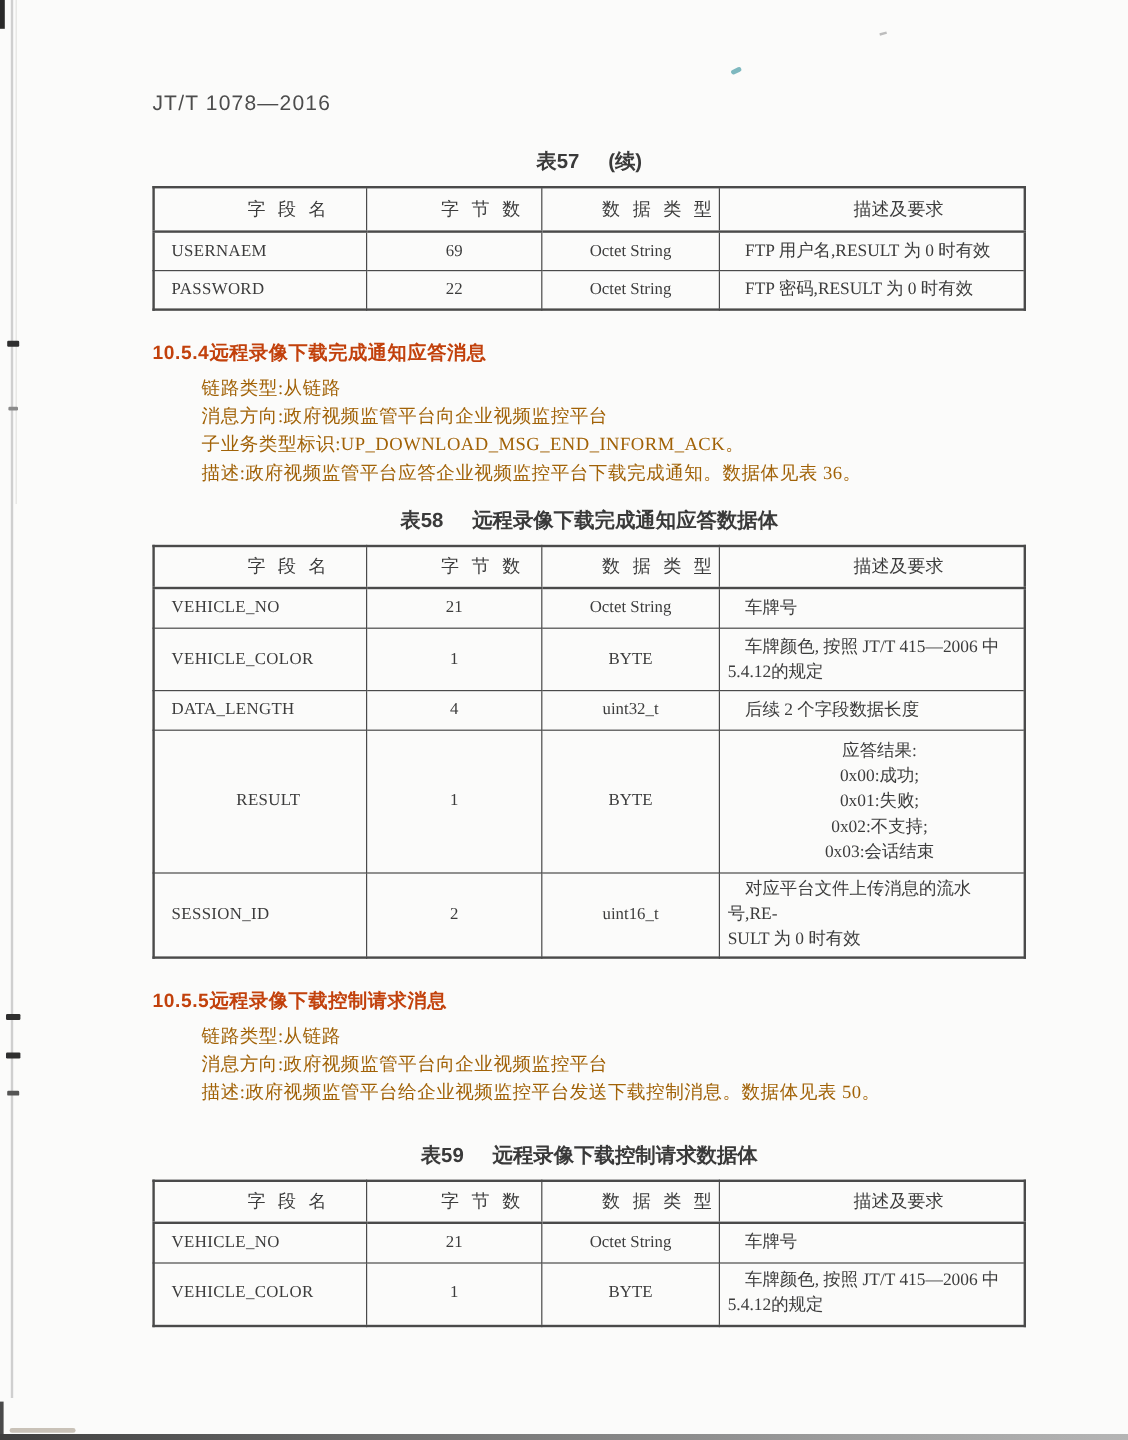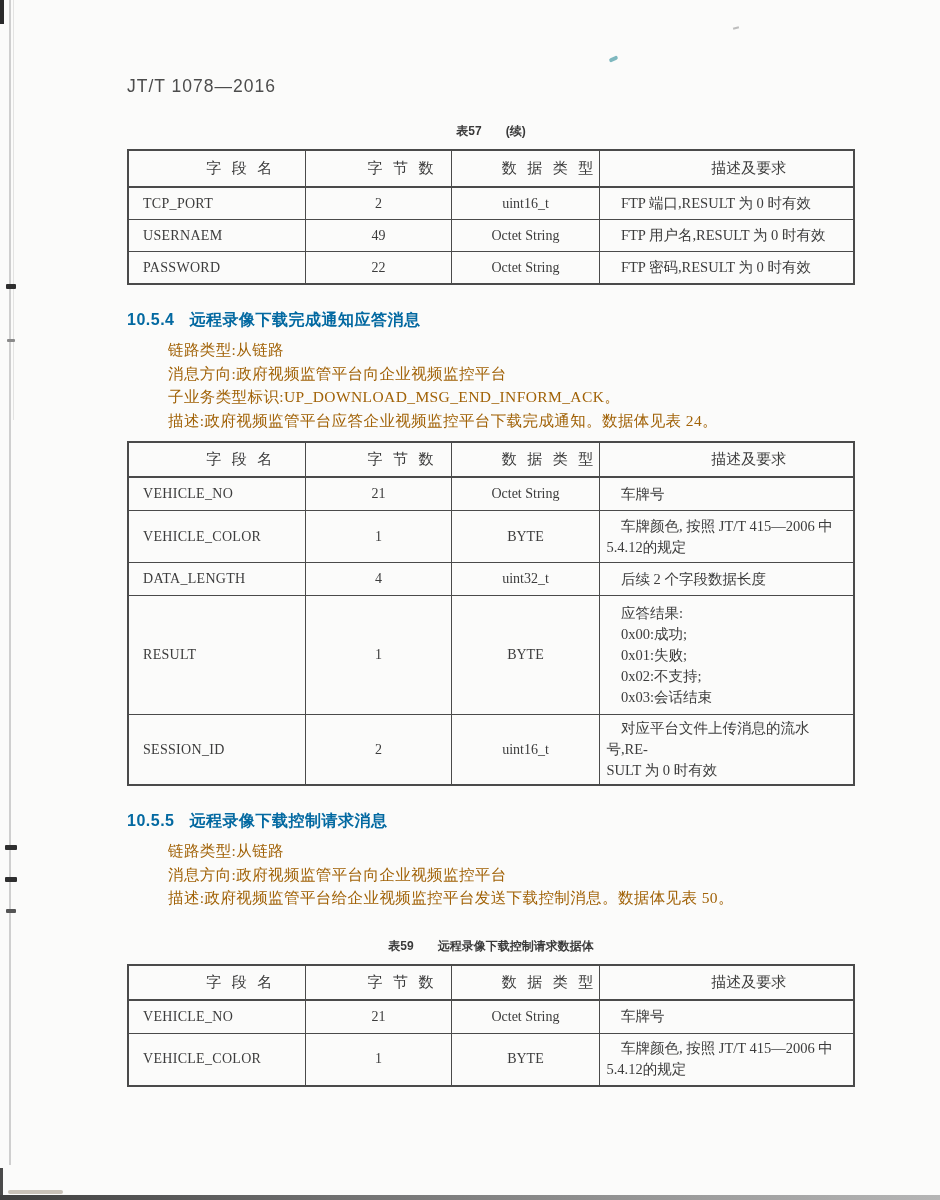--- a/index.html
+++ b/index.html
@@ -31,21 +31,21 @@
 
   .doc-header{
     margin-top:76px;text-align:left;
     font-family:"Liberation Sans", sans-serif;
     font-size:17.5px;letter-spacing:1px;color:#4c4c4c;
   }
 
   .table-caption{
     display:flex;justify-content:center;align-items:baseline;gap:24px;
     font-family:"Liberation Sans", sans-serif;font-weight:bold;
-    font-size:12px;color:#3a3a3a;
+    font-size:17px;color:#3a3a3a;
   }
   .cap57{margin-top:26px;}
   .cap58{margin-top:16px;}
   .cap59{margin-top:28px;}
 
   table{border-collapse:collapse;width:728px;table-layout:fixed;}
   .tbl{margin-top:9px;border:2px solid #4a4a4a;font-size:14.5px;}
   .tbl th{
     font-weight:normal;font-size:15px;text-align:center;
     border:1px solid #4a4a4a;border-bottom:2px solid #4a4a4a;
@@ -57,26 +57,26 @@
   td.fname{padding-left:14px;letter-spacing:.3px;font-size:14px;}
   td.num,td.dtype{text-align:center;font-size:14px;}
   td.desc{padding:3px 8px 3px 6px;line-height:21px;}
   td.desc .p{margin:0;text-indent:1em;white-space:pre-line;}
   td.desc .lines{margin:0;padding-left:1em;white-space:pre-line;}
   .h-row th{height:31px;padding-left:45px;}
   .t57 .h-row th{height:33px;}
   .r-s td{height:25px;}
   .r-m td{height:26px;}
   .r-2l td{height:45px;}
-  .r-5l td{height:112px;}
+  .r-5l td{height:112px;text-align:center;}
 
   .section-heading{
-    margin-top:25px;display:flex;gap:15px;align-items:baseline;
+    margin-top:25px;display:flex;align-items:baseline;
     font-family:"Liberation Sans", sans-serif;font-weight:bold;
-    font-size:16px;color:#0369a1;letter-spacing:.5px;
+    font-size:16px;color:#c2410c;letter-spacing:.5px;
   }
   .body-block{margin-top:7px;}
   .body-line{
     padding-left:41px;font-size:15.5px;line-height:23.5px;
     color:#a16207;letter-spacing:.4px;
   }
 </style>
 </head>
 <body>
 
@@ -110,30 +110,22 @@
         <col class="c4">
       </colgroup>
     <tbody>
         <tr class="h-row">
       <th>字 段 名</th>
       <th>字 节 数</th>
       <th>数 据 类 型</th>
       <th>描述及要求</th>
     </tr>
     <tr class="r-s">
-      <td class="fname">TCP_PORT</td>
-      <td class="num">2</td>
-      <td class="dtype">uint16_t</td>
-      <td class="desc">
-            <p class="p">FTP 端口,RESULT 为 0 时有效</p>
-          </td>
-    </tr>
-    <tr class="r-s">
       <td class="fname">USERNAEM</td>
-      <td class="num">49</td>
+      <td class="num">69</td>
       <td class="dtype">Octet String</td>
       <td class="desc">
             <p class="p">FTP 用户名,RESULT 为 0 时有效</p>
           </td>
     </tr>
     <tr class="r-s">
       <td class="fname">PASSWORD</td>
       <td class="num">22</td>
       <td class="dtype">Octet String</td>
       <td class="desc">
@@ -144,23 +136,27 @@
     </table>
 
   <div class="section-heading">
     <span>10.5.4</span>
     <span>远程录像下载完成通知应答消息</span>
   </div>
   <div class="body-block">
     <div class="body-line">链路类型:从链路</div>
     <div class="body-line">消息方向:政府视频监管平台向企业视频监控平台</div>
     <div class="body-line">子业务类型标识:UP_DOWNLOAD_MSG_END_INFORM_ACK。</div>
-    <div class="body-line">描述:政府视频监管平台应答企业视频监控平台下载完成通知。数据体见表 24。</div>
-  </div>
-
+    <div class="body-line">描述:政府视频监管平台应答企业视频监控平台下载完成通知。数据体见表 36。</div>
+  </div>
+
+  <div class="table-caption cap58">
+    <span>表58</span>
+    <span>远程录像下载完成通知应答数据体</span>
+  </div>
   <table class="tbl t58">
     <colgroup>
         <col class="c1">
         <col class="c2">
         <col class="c3">
         <col class="c4">
       </colgroup>
     <tbody>
         <tr class="h-row">
       <th>字 段 名</th>

